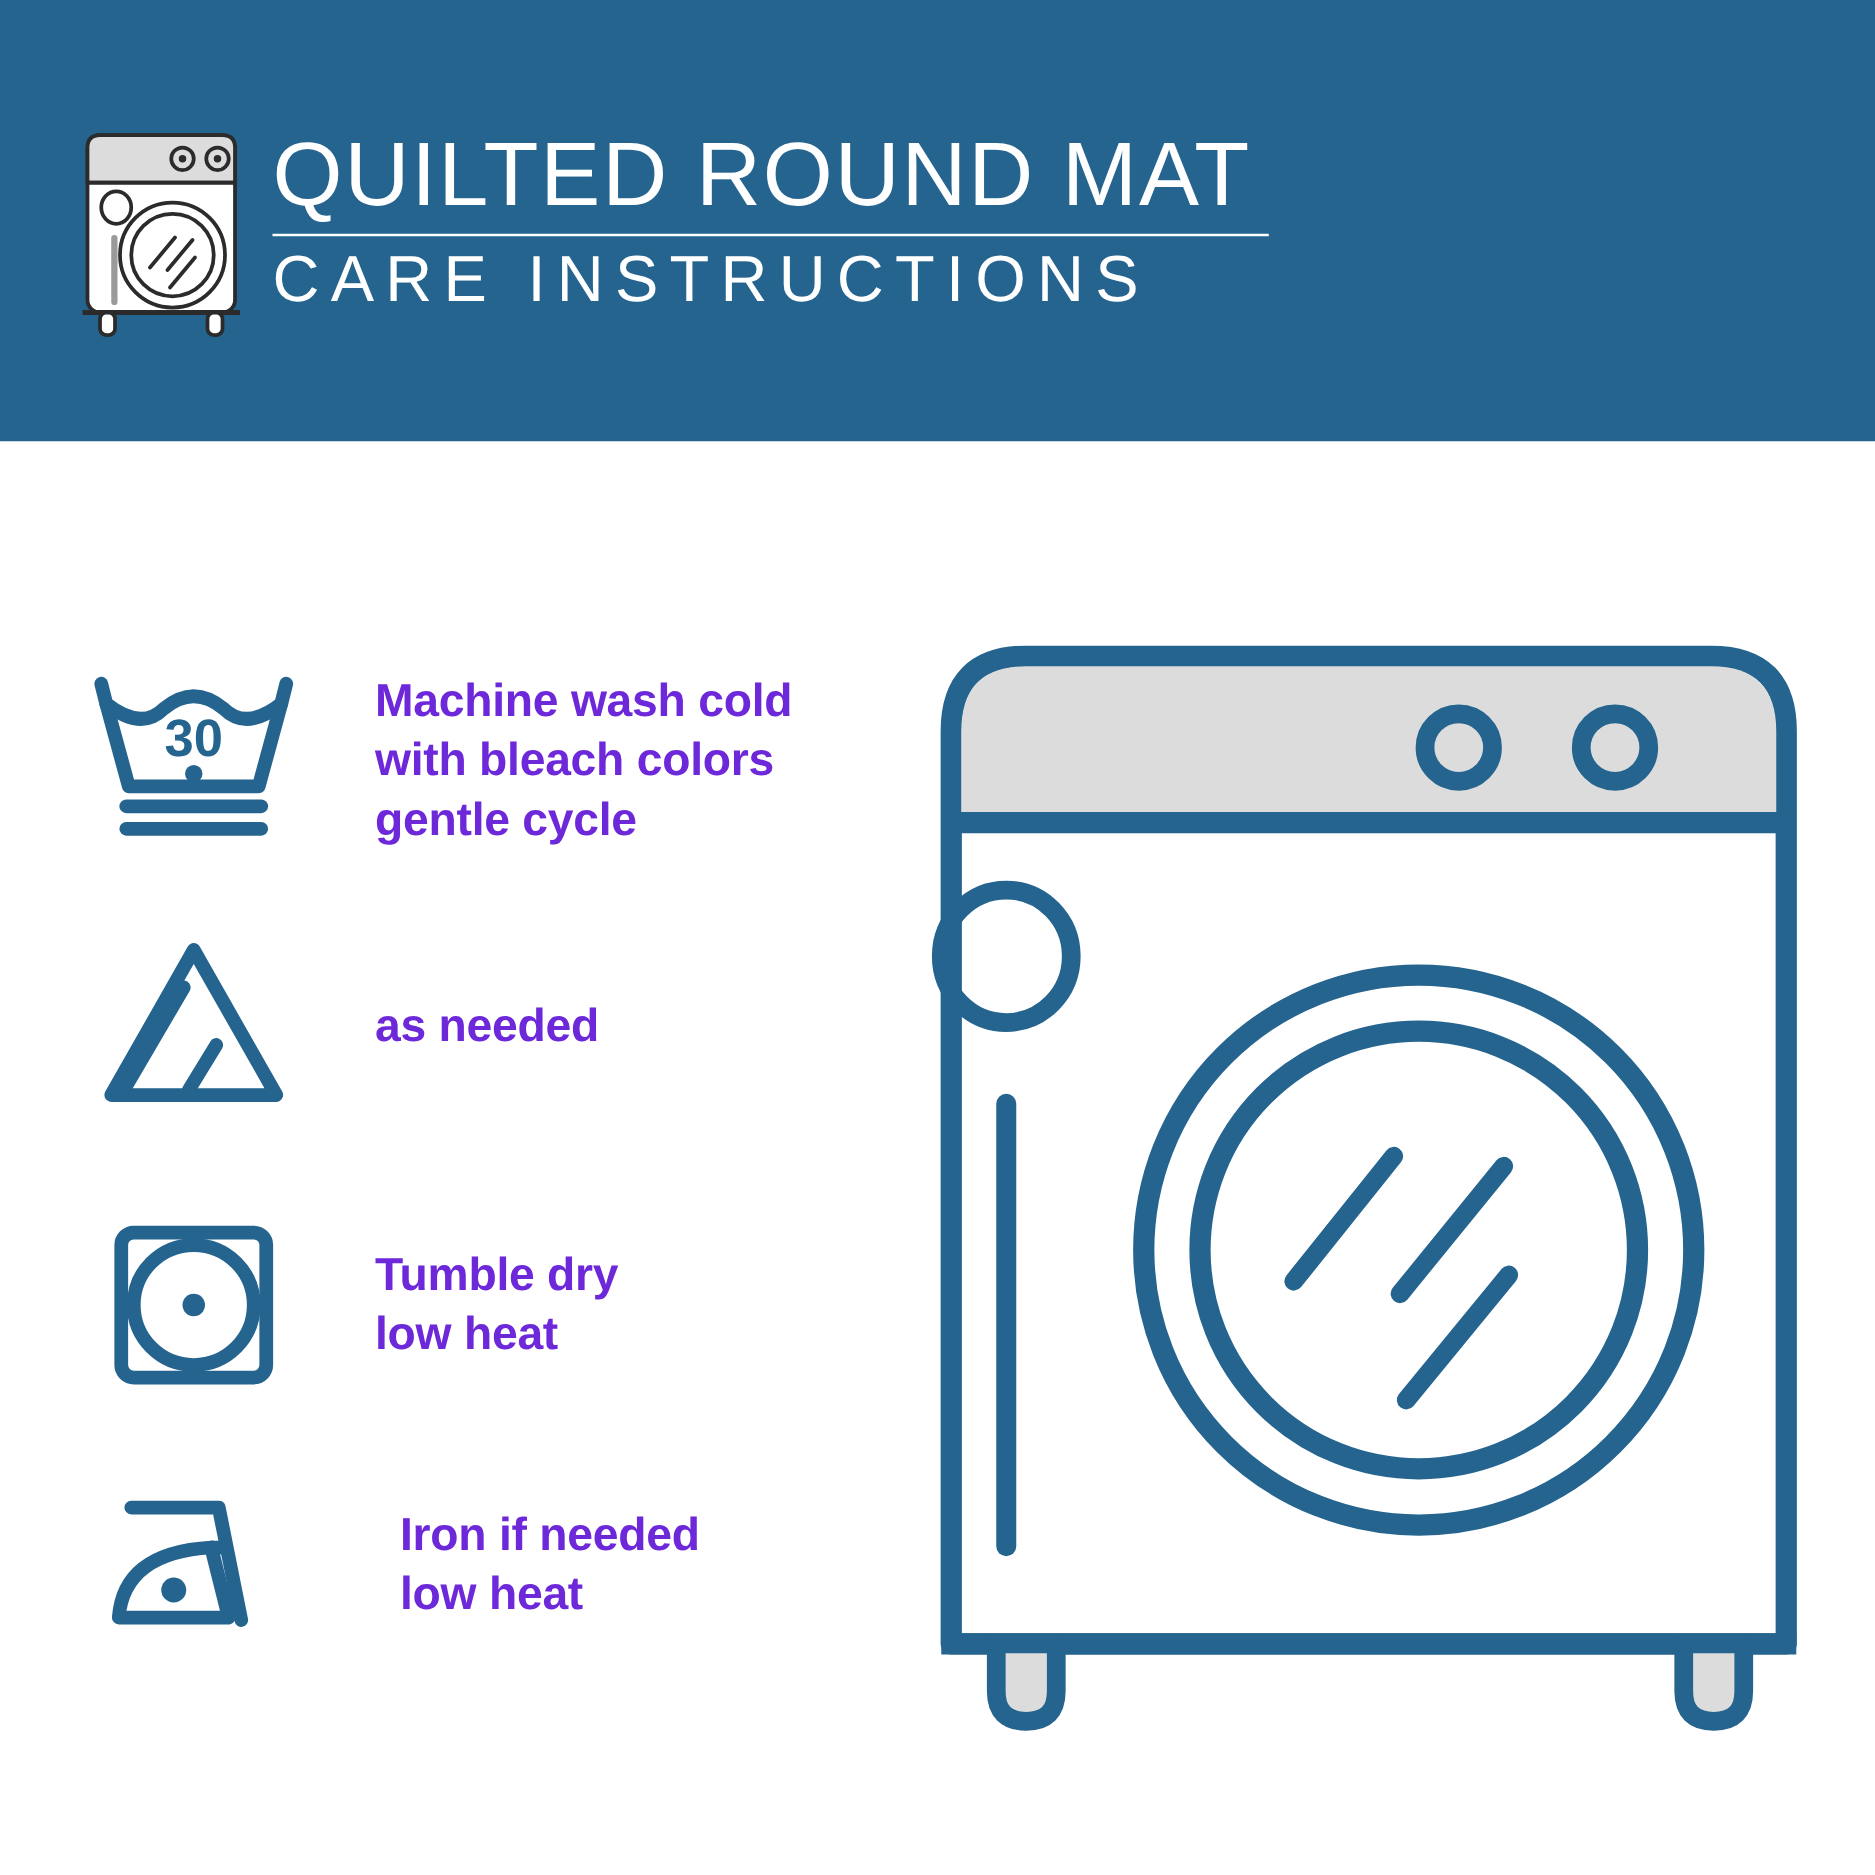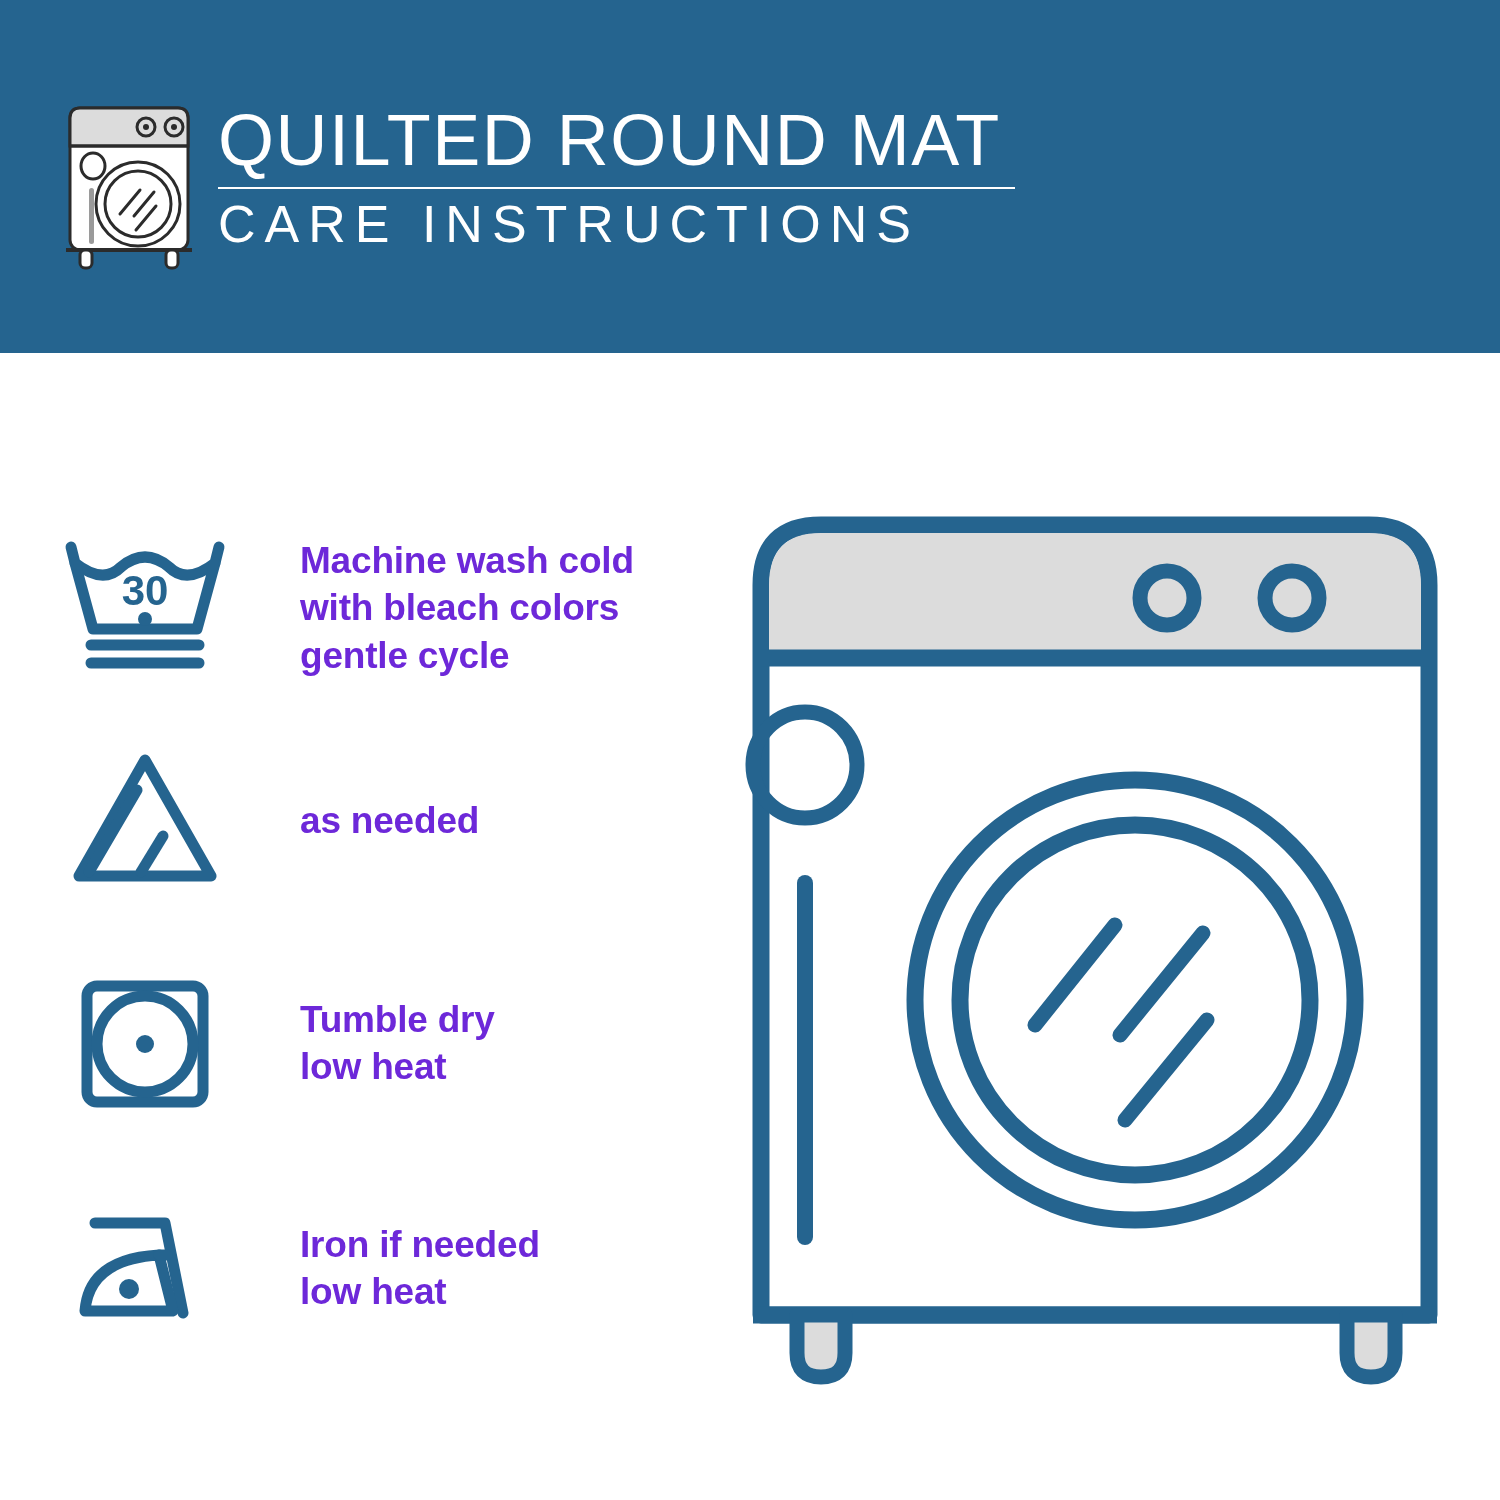--- a/index.html
+++ b/index.html
@@ -73,28 +73,29 @@
   .care-row {
     position: absolute;
     left: 0;
     width: 730px;
     display: flex;
     align-items: center;
   }
   .care-row-1 { top: 165px; }
   .care-row-2 { top: 378px; }
   .care-row-3 { top: 600px; }
-  .care-row-4 { top: 825px; }
+  .care-row-4 { top: 808px; gap: 20px; }
 
   .care-icon {
     width: 200px;
     min-width: 200px;
     height: 180px;
     display: flex;
     align-items: center;
+    justify-content: center;
     margin-left: 55px;
   }
   .care-text {
     color: #6d28d9;
     font-size: 37px;
     font-weight: 600;
     line-height: 1.28;
     letter-spacing: -0.2px;
     margin-left: 45px;
   }

